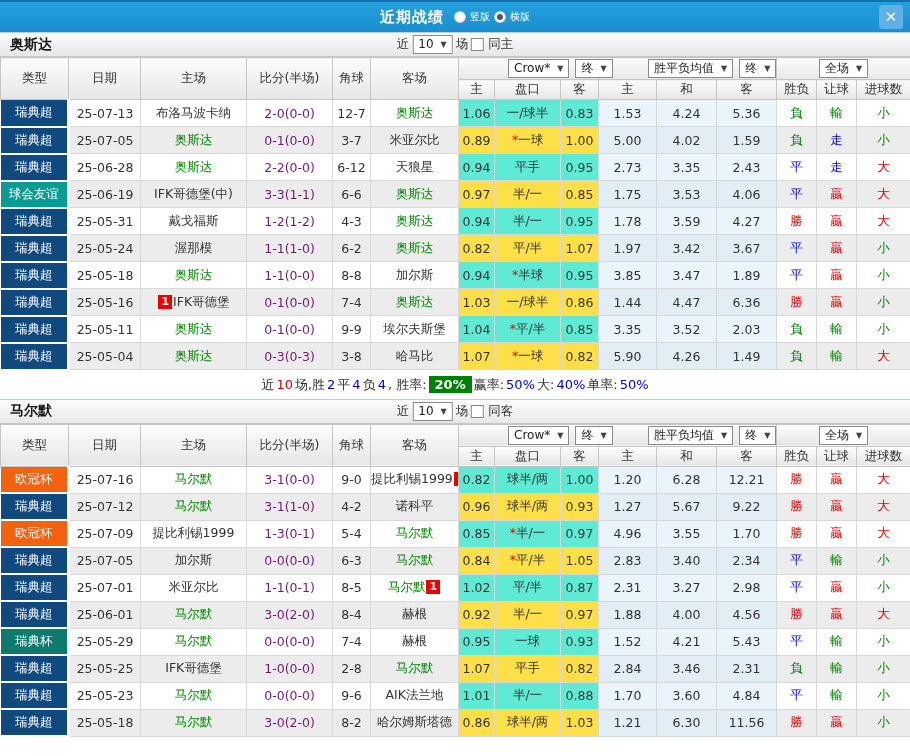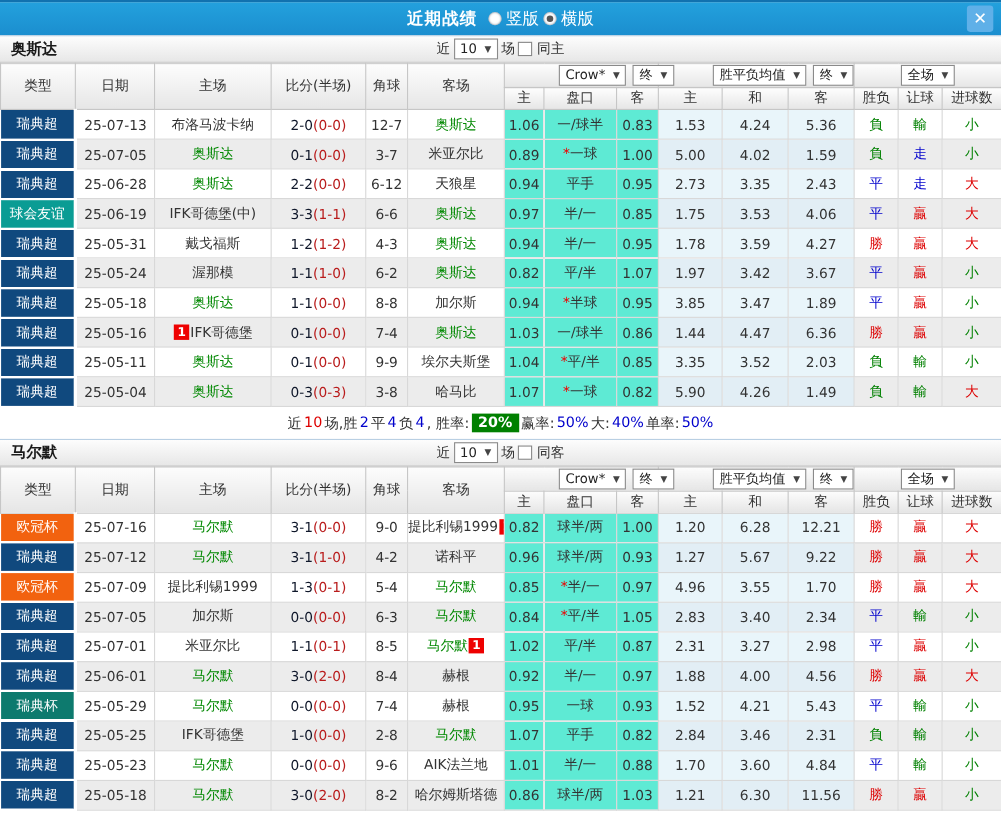--- a/index.html
+++ b/index.html
@@ -3,21 +3,21 @@
 <meta charset="utf-8">
 <style>
   * { box-sizing: border-box; }
   body { margin:0; font-family:"DejaVu Sans","Liberation Sans",sans-serif; background:#fff; }
   .app { width:910px; height:756px; overflow:hidden; background:#fff; position:relative; }
 
   
   .titlebar { height:32px; background:linear-gradient(#23a1dd,#1b8ecf); border-top:2px solid #1172af;
               display:flex; align-items:center; justify-content:center; gap:10px; position:relative; }
   .titlebar .title { color:#fff; font-weight:bold; font-size:15px; letter-spacing:1px; }
-  .radio-group { display:flex; align-items:center; gap:4px; color:#fff; font-size:15px; }
+  .radio-group { display:flex; align-items:center; gap:4px; color:#fff; font-size:10px; }
   .radio { width:12px; height:12px; border-radius:50%; background:#fff; display:inline-block; position:relative;
            box-shadow:inset 0 0 2px #567; }
   .radio.on::after { content:""; position:absolute; left:3px; top:3px; width:6px; height:6px; border-radius:50%; background:#555; }
   .close-btn { position:absolute; right:7px; top:3px; width:24px; height:24px; background:#5fb0e8; border-radius:3px;
                color:#fff; text-align:center; line-height:24px; font-size:15px; font-weight:bold; cursor:pointer; }
 
   
   .sec-header { height:25px; background:linear-gradient(#fdfdfd,#e7e7e7); border-top:1px solid #b9cfe3;
                 border-bottom:1px solid #c6c6c6; position:relative; display:flex; align-items:center; }
   .team-title { font-weight:bold; font-size:14px; color:#1a1a1a; margin-left:10px; }
@@ -38,25 +38,25 @@
   tr.h2 th { height:20px; }
   .grp-sel { display:inline-flex; gap:6px; align-items:center; margin:0 3px;padding-left:46px; }
   td { border:1px solid #d8d8d8; text-align:center; height:27px; padding:0; white-space:nowrap; overflow:hidden;
        background:#fff; }
   tr.even td { background:#ececec; }
   td.league { color:#fff; border:none; border-right:3px solid #fff; border-bottom:2px solid #fff; }
   td.lg-swe { background:#10497e !important; }
   td.lg-fr  { background:#0a9c94 !important; }
   td.lg-cup { background:#0d7a6e !important; }
   td.lg-ucl { background:#f2620f !important; }
-  td.odds { background:#5eead4; }  tr.even td.odds { background:#5eead4; }
+  td.odds { background:#5eead4; }  tr.even td.odds { background:#fde047; }
   td.mean { background:#e9f5fa; }  tr.even td.mean { background:#e2eef5; }
   .team { color:#008800; }
-  .ft { color:#0f172a; }
-  .ht { color:#b91c1c; }
+  .ft { color:#701a75; }
+  .ht { color:#701a75; }
   .star { color:#ee0000; }
   .badge1 { display:inline-block; background:#ee0000; color:#fff; font-size:11px; font-weight:bold;
             padding:0 3px; margin:0 1px; line-height:14px; vertical-align:1px; }
   .c-r { color:#dd0000; } .c-b { color:#0000cc; } .c-g { color:#008000; } .c-d { color:#333; }
 
   
   .summary { height:28px; display:flex; align-items:center; justify-content:center; font-size:13px; background:#fff; }
   .summary span { margin:0 1px; }
   .badge-green { background:#008000; color:#fff; font-weight:bold; padding:1px 6px; margin:0 4px; }
 </style>

